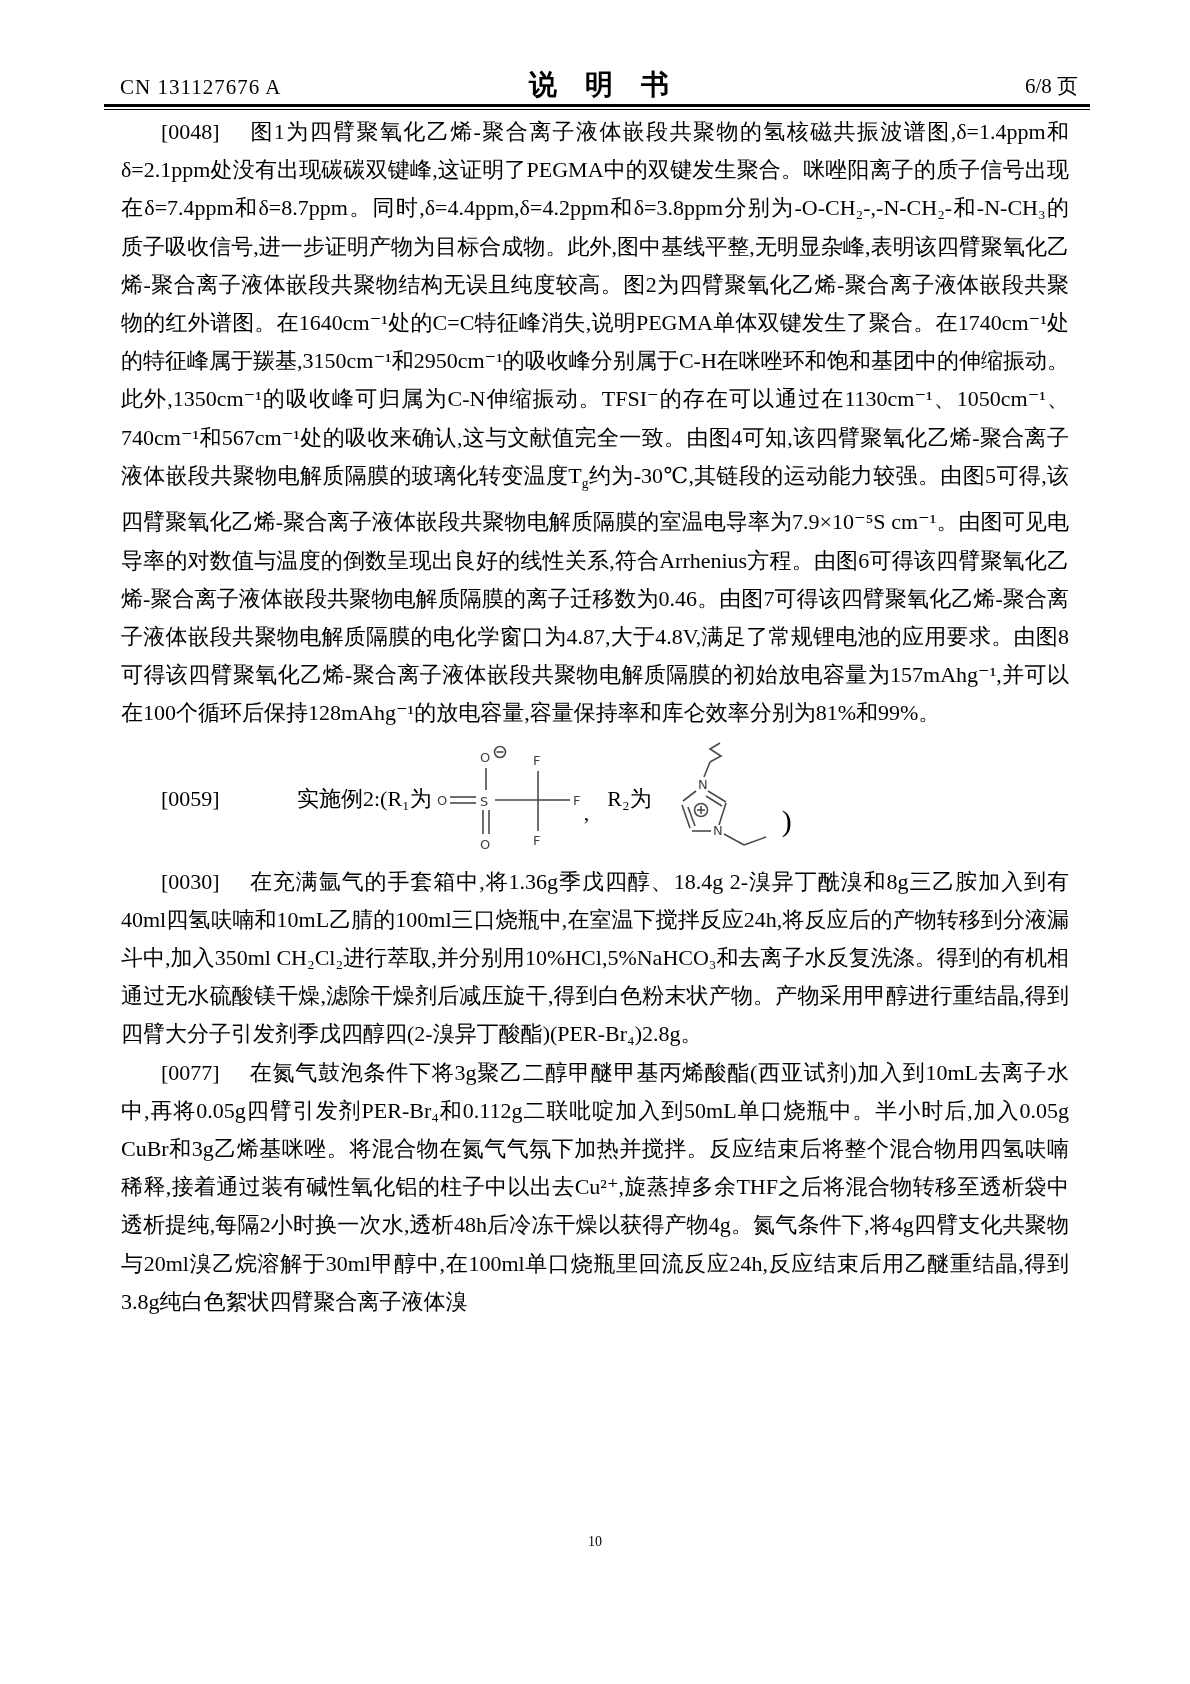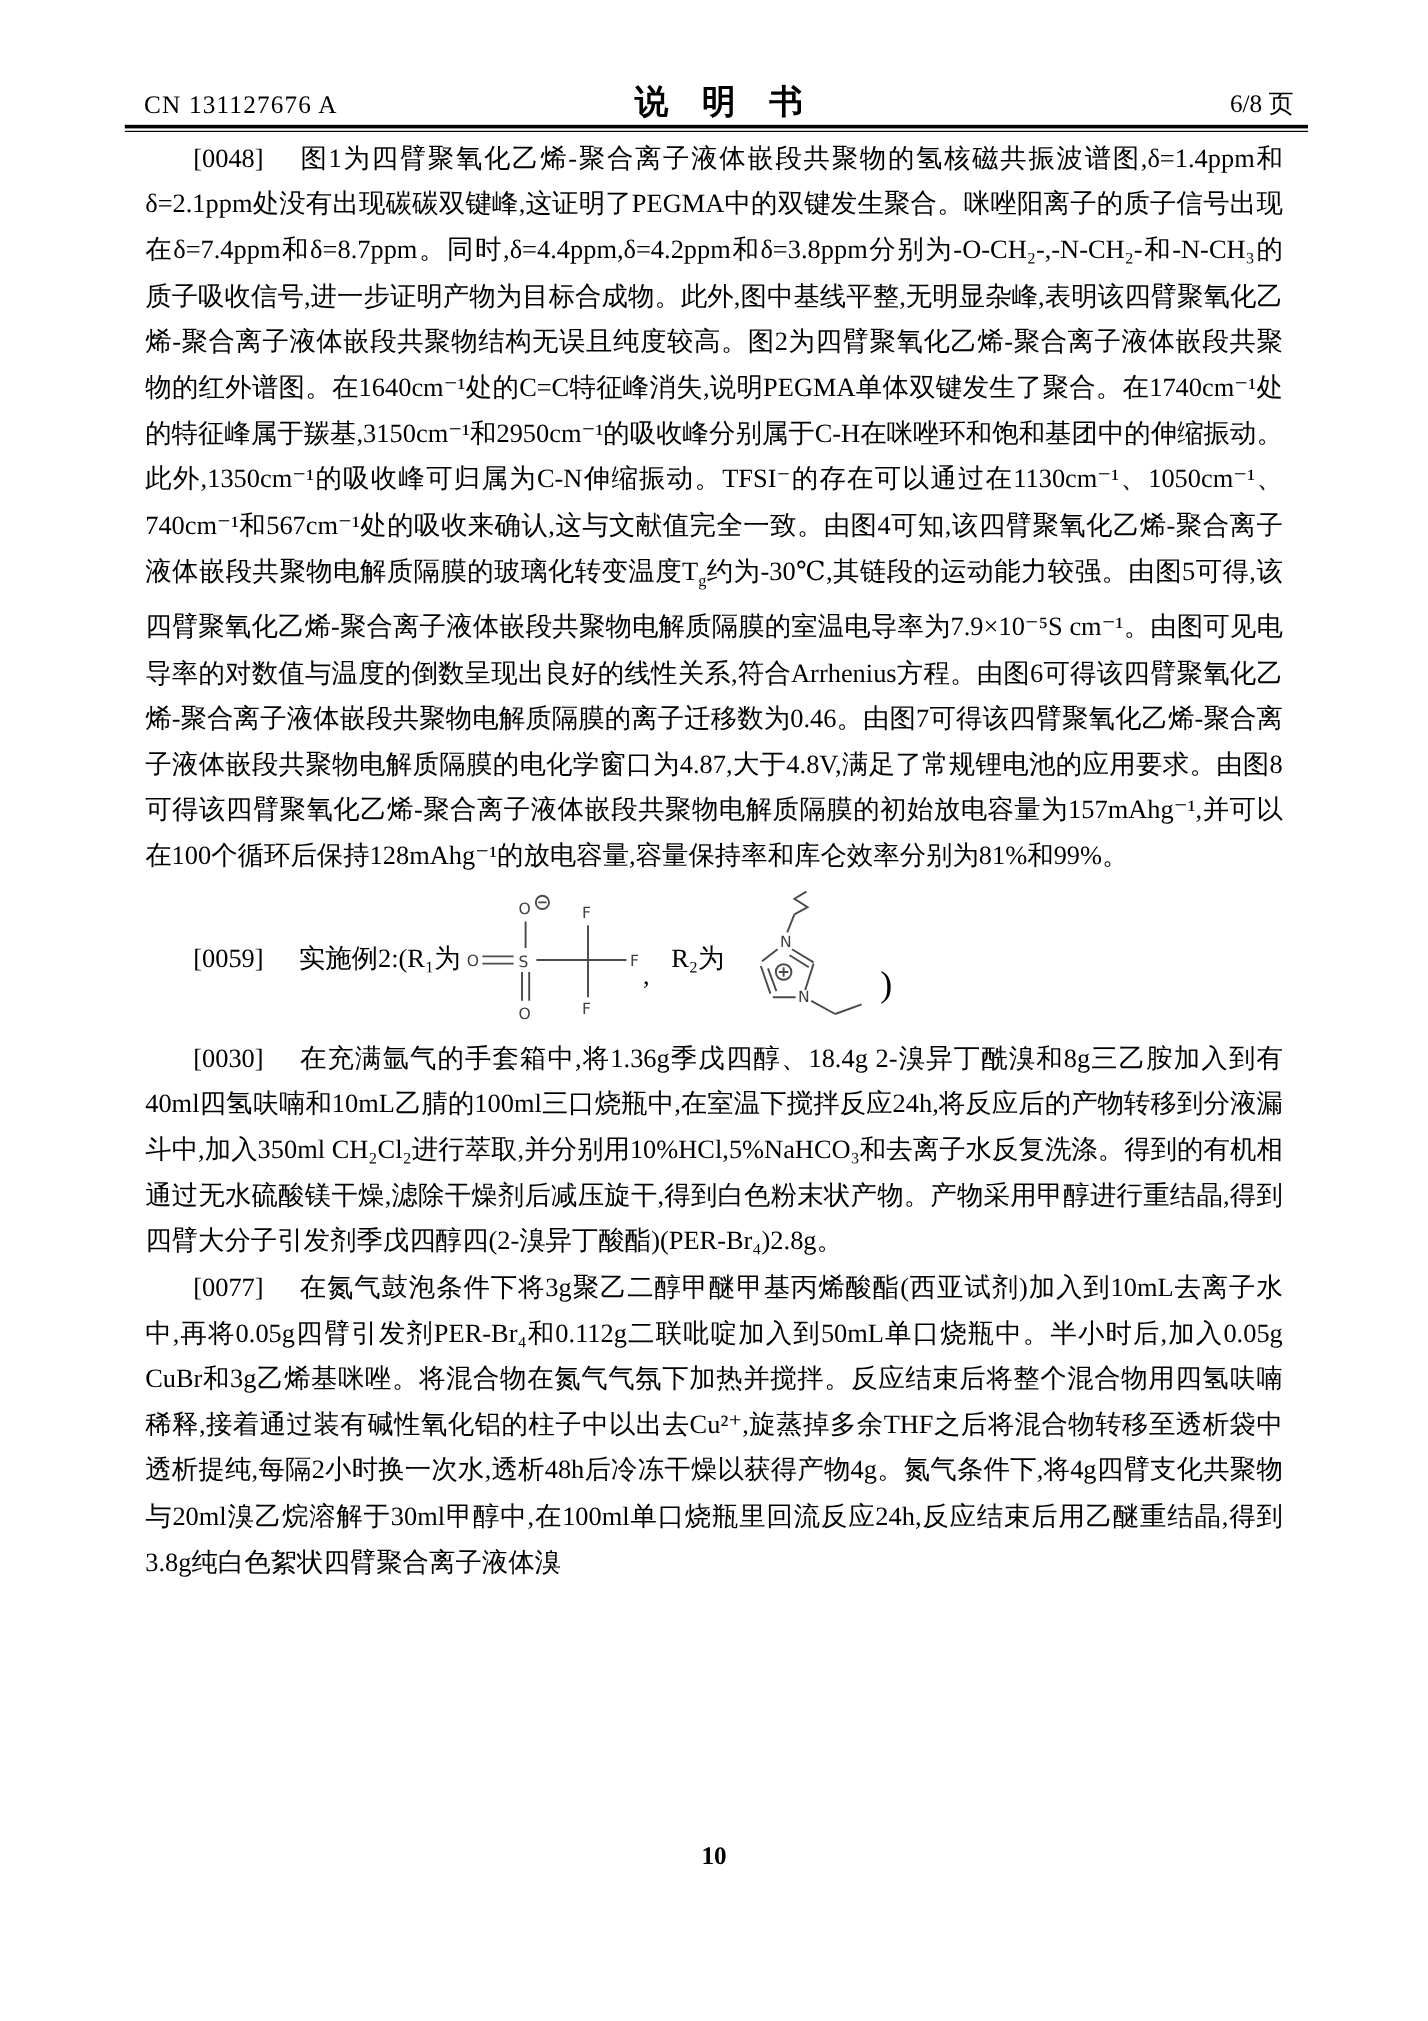--- a/index.html
+++ b/index.html
@@ -17,28 +17,28 @@
     border-top:3px solid #000;border-bottom:1px solid #000;}
   .content{
     position:absolute;top:113px;left:121px;width:948px;
     font-size:22px;line-height:38.2px;text-align:justify;
   }
   .content p{margin:0;padding:0;}
   .ptag{display:inline-block;min-width:88px;margin-left:40px;}
   sub.tg{font-size:0.62em;}
   .row0049{display:flex;align-items:center;margin:6px 0 4px 0;}
   .row0049 .ptag{flex:0 0 88px;}
-  .row0049 .txt{white-space:nowrap;}
+  .row0049 .txt{white-space:nowrap;margin-left:48px;}
   .low{align-self:flex-end;padding-bottom:26px;}
   .paren{align-self:flex-end;padding-bottom:18px;font-size:30px;}
   .struct{flex:0 0 auto;}
   .struct line,.struct path,.struct polyline,.struct circle{
     stroke:#4a4a4a;stroke-width:1.6;fill:none;}
   .struct text{fill:#3f3f3f;font-family:"DejaVu Sans",sans-serif;font-size:13px;stroke:none;}
-  .pgfoot{position:absolute;top:1534px;left:0;width:100%;text-align:center;font-size:21px;font-weight:bold;}
+  .pgfoot{position:absolute;top:1534px;left:0;width:100%;text-align:center;font-size:14px;}
 </style>
 </head>
 <body>
 
 <div class="page">
 
   <div class="hdr">
     <span class="doc-number">CN 131127676 A</span>
     <h1 class="doc-title">说　明　书</h1>
     <span class="page-indicator">6/8 页</span>

